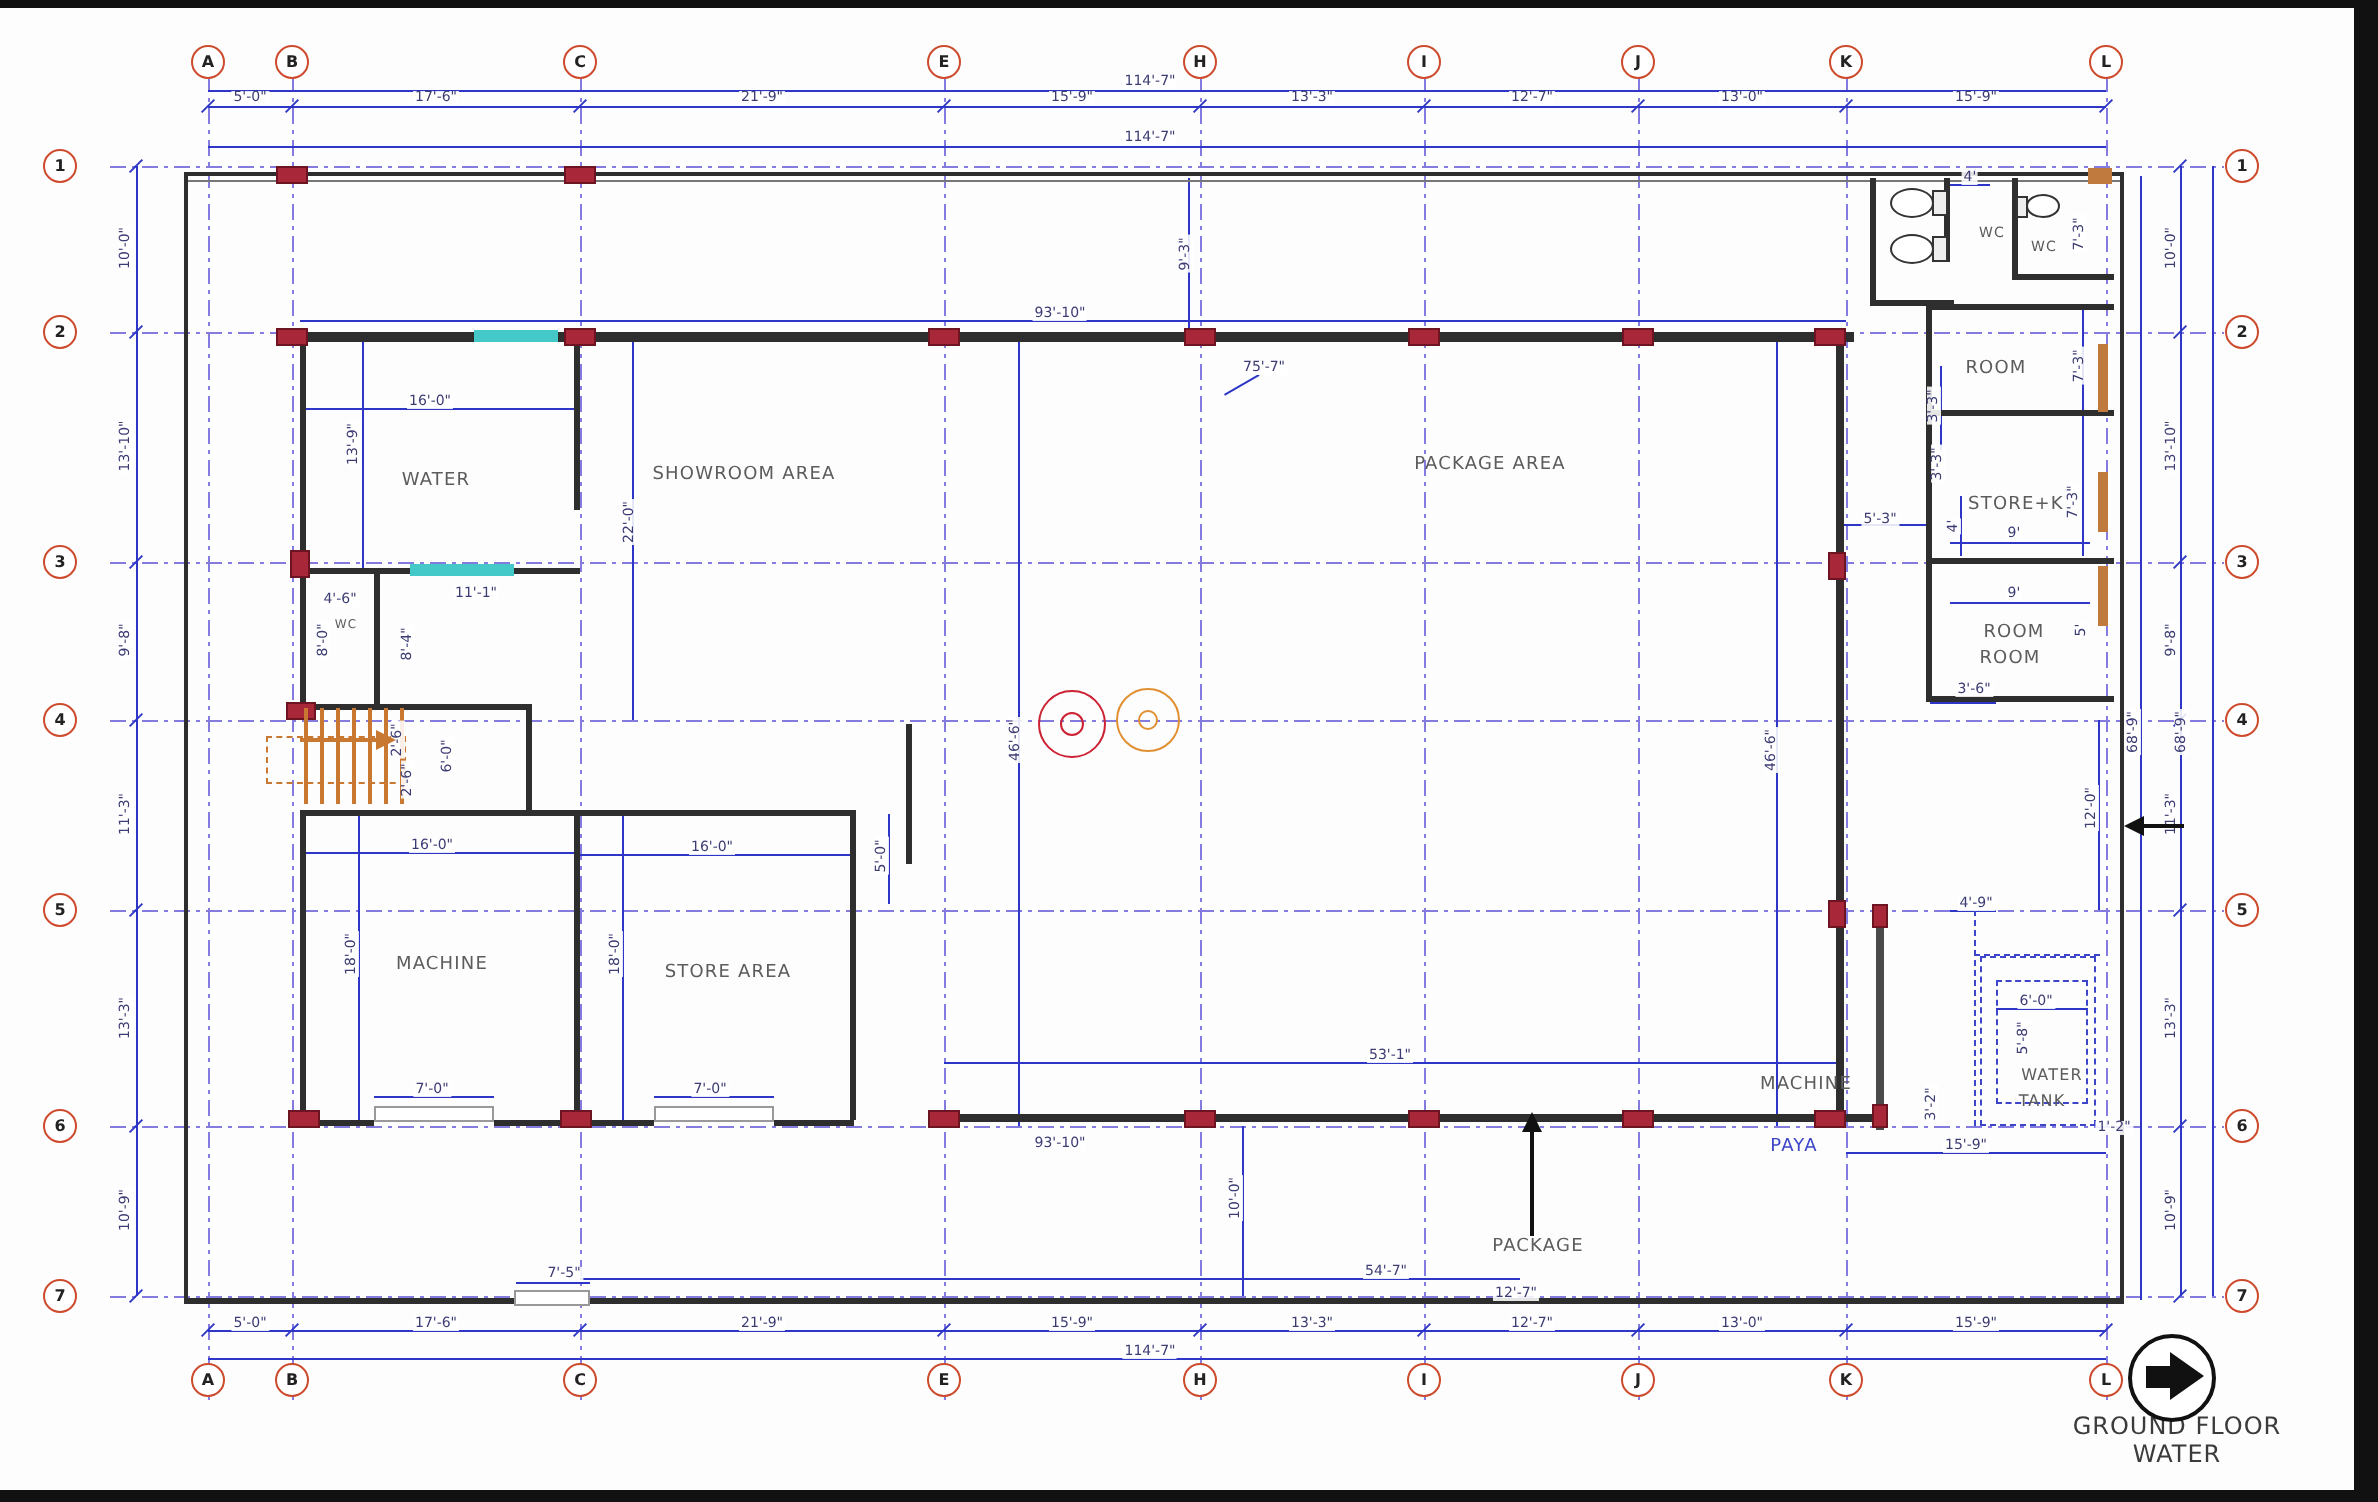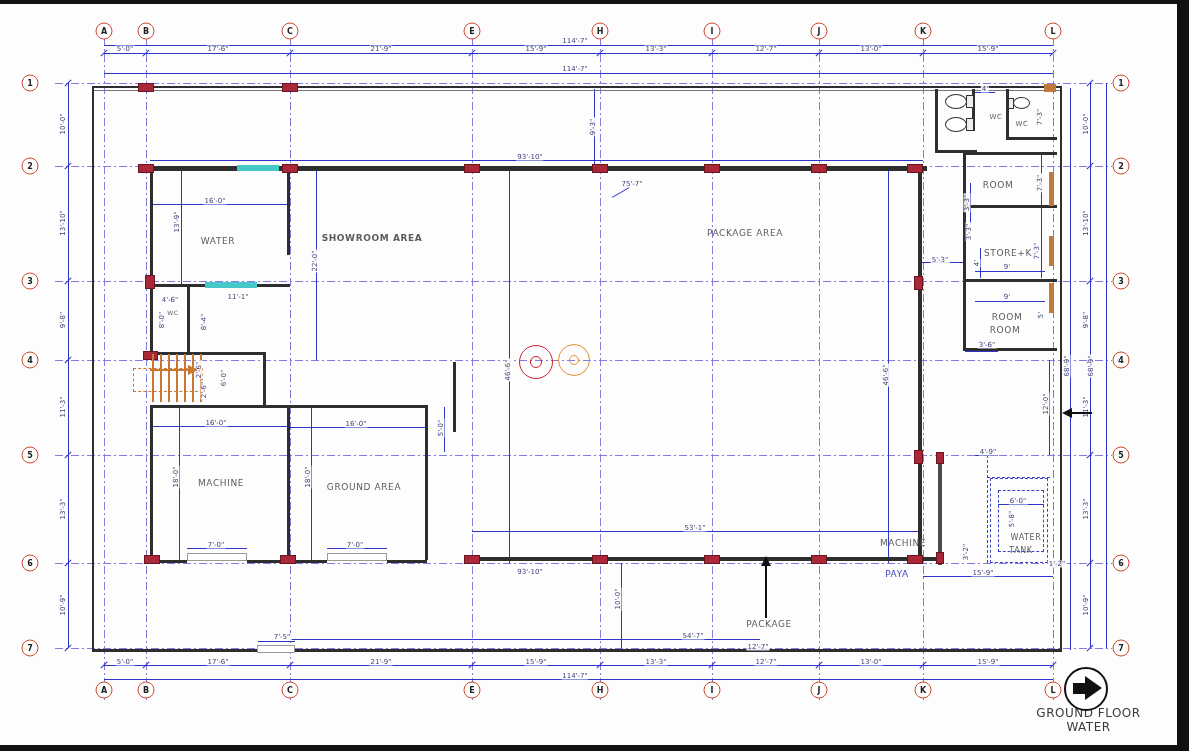--- a/index.html
+++ b/index.html
@@ -319,24 +319,24 @@
     <div class="dim rot" style="left: 1086px; top: 223px;">13'-10"</div>
     <div class="dim rot" style="left: 63px; top: 320px;">9'-8"</div>
     <div class="dim rot" style="left: 1086px; top: 320px;">9'-8"</div>
     <div class="dim rot" style="left: 63px; top: 407px;">11'-3"</div>
     <div class="dim rot" style="left: 1086px; top: 407px;">11'-3"</div>
     <div class="dim rot" style="left: 63px; top: 509px;">13'-3"</div>
     <div class="dim rot" style="left: 1086px; top: 509px;">13'-3"</div>
     <div class="dim rot" style="left: 63px; top: 605px;">10'-9"</div>
     <div class="dim rot" style="left: 1086px; top: 605px;">10'-9"</div>
     <div class="room" style="left: 218px; top: 241px;">WATER</div>
-    <div class="room" style="left: 372px; top: 238px; font-weight: bold;">SHOWROOM AREA</div>
+    <div class="room" style="left: 372px; top: 238px;">SHOWROOM AREA</div>
     <div class="room" style="left: 745px; top: 233px;">PACKAGE  AREA</div>
     <div class="room" style="left: 221px; top: 483px;">MACHINE</div>
-    <div class="room" style="left: 364px; top: 487px;">GROUND AREA</div>
+    <div class="room" style="left: 364px; top: 487px;">STORE AREA</div>
     <div class="room" style="left: 998px; top: 185px;">ROOM</div>
     <div class="room" style="left: 1008px; top: 253px;">STORE+K</div>
     <div class="room" style="left: 1007px; top: 317px;">ROOM</div>
     <div class="room" style="left: 1005px; top: 330px;">ROOM</div>
     <div class="room" style="left: 1026px; top: 538px; font-size: 8px;">WATER</div>
     <div class="room" style="left: 1021px; top: 551px; font-size: 8px;">TANK</div>
     <div class="room" style="left: 903px; top: 543px;">MACHINE</div>
     <div class="room" style="left: 897px; top: 574px; color: rgb(61, 70, 200);">PAYA</div>
     <div class="room" style="left: 769px; top: 624px;">PACKAGE</div>
     <div class="room" style="left: 996px; top: 117px; font-size: 7px;">WC</div>

